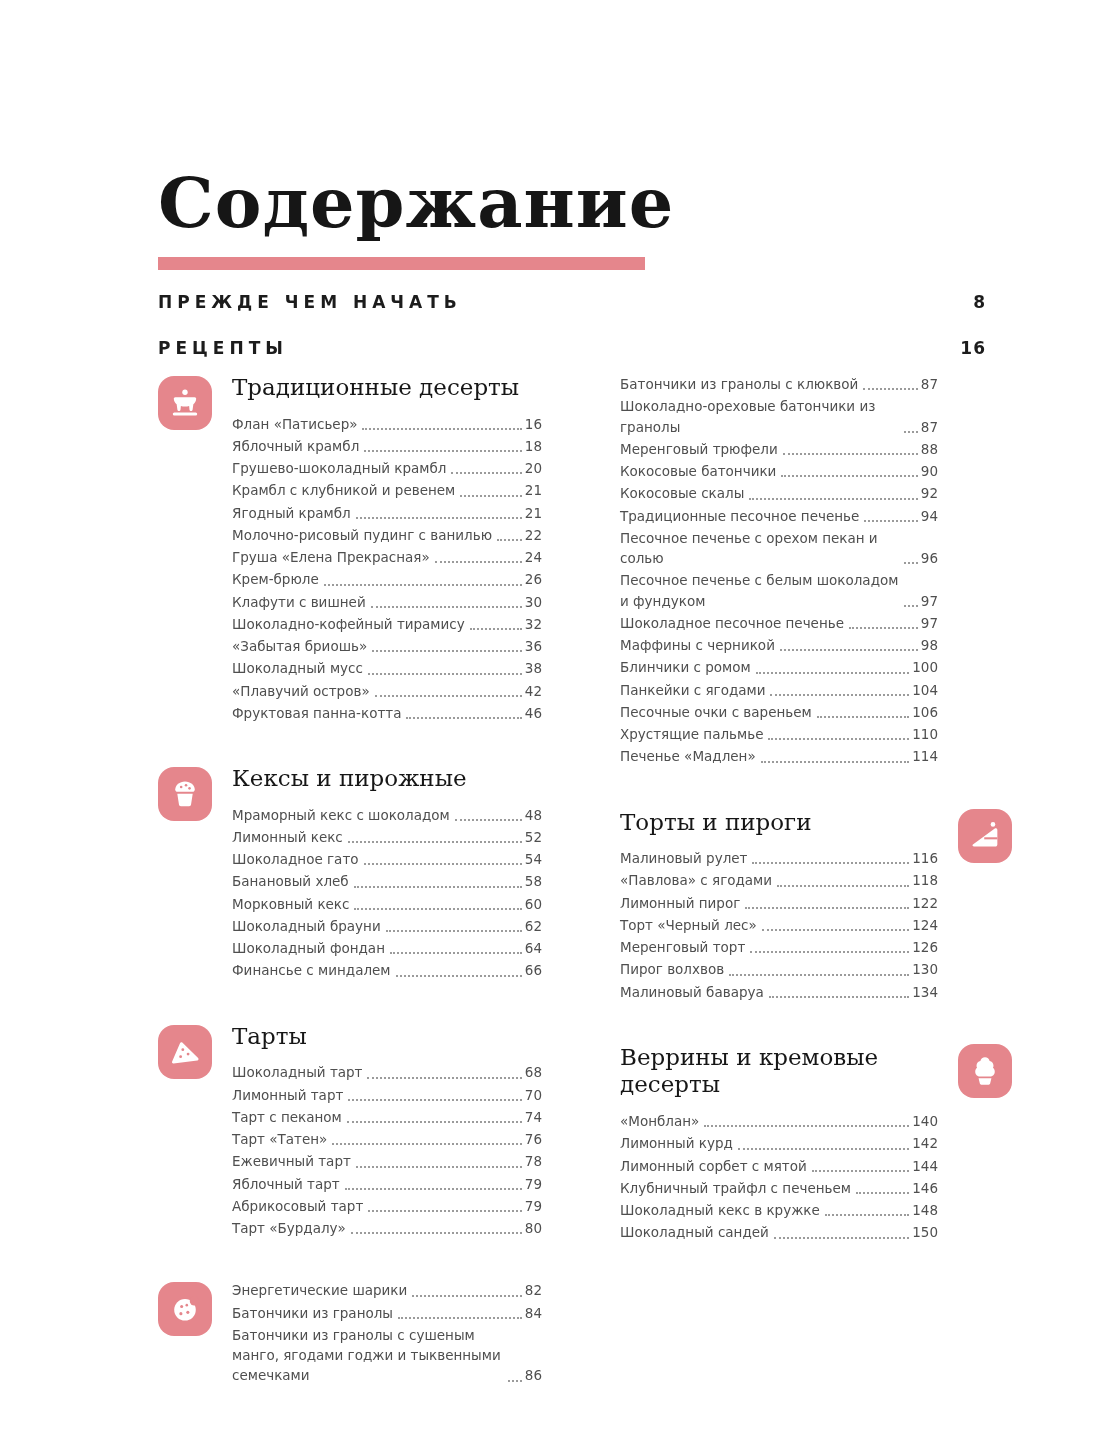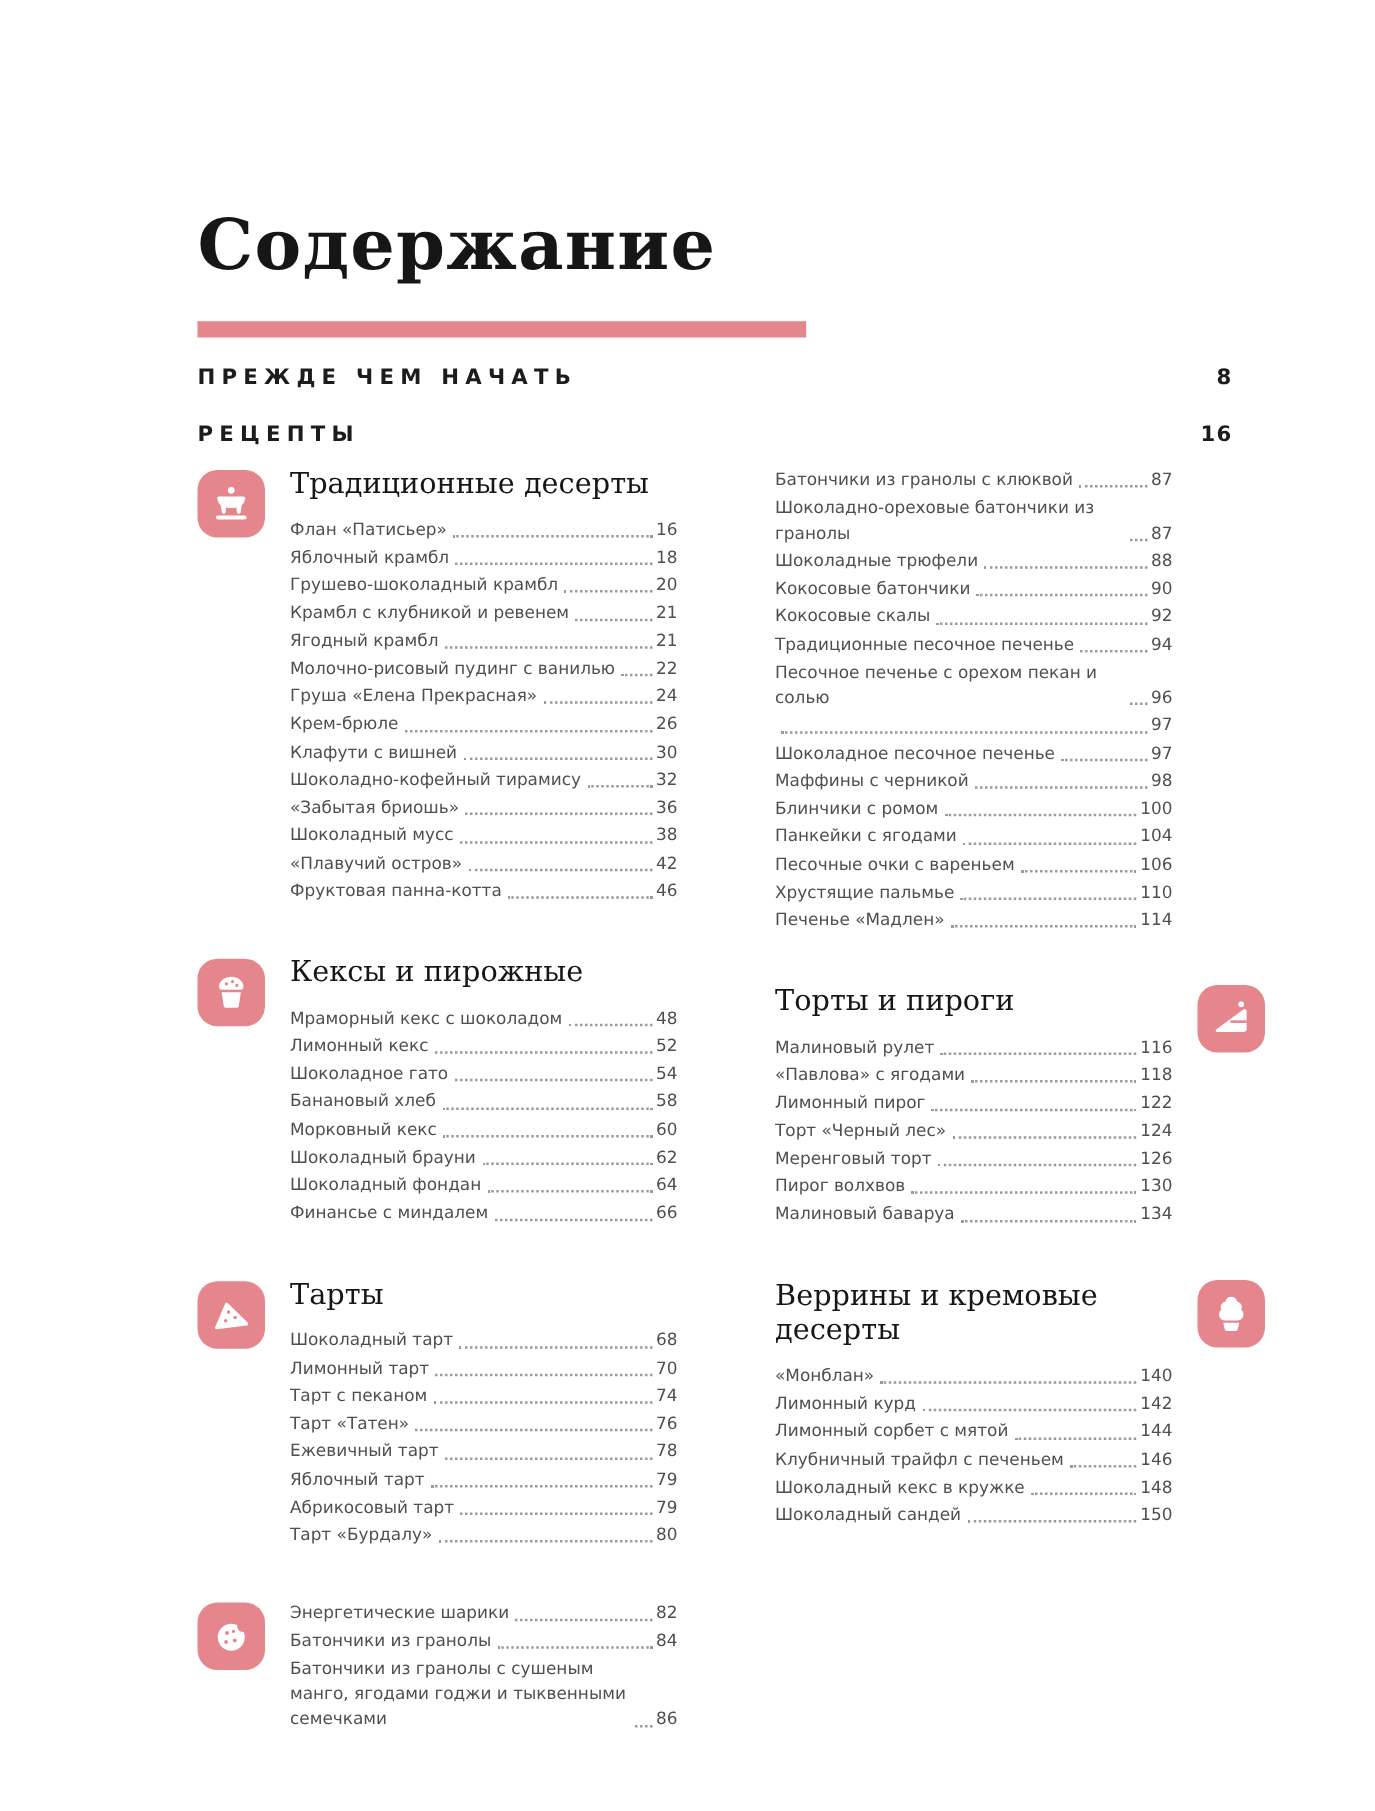--- a/index.html
+++ b/index.html
@@ -8,21 +8,21 @@
     width:1100px; height:1449px; position:relative; overflow:hidden;
     font-family:"DejaVu Sans", sans-serif;
     --accent:#e5868c;
     --entry-color:#4f4f4f;
   }
   .page { position:absolute; inset:0; }
 
   .page-title {
     position:absolute; left:158px; top:168px;
     font-family:"DejaVu Serif", serif; font-weight:700;
-    font-size:56px; line-height:1; color:#161616; letter-spacing:1px;
+    font-size:70px; line-height:1; color:#161616; letter-spacing:1px;
   }
   .accent-bar {
     position:absolute; left:158px; top:257px;
     width:487px; height:13px; background:var(--accent);
   }
 
   .top-entries { position:absolute; left:158px; top:292px; width:828px; }
   .top-entry {
     display:flex; justify-content:space-between; align-items:baseline;
     margin-bottom:26px; font-weight:700; font-size:17px; color:#1c1c1c;
@@ -309,21 +309,21 @@
     <span class="entry-label">Батончики из гранолы с клюквой</span>
     <span class="leader"></span>
     <span class="entry-page">87</span>
   </li>
           <li class="entry">
     <span class="entry-label">Шоколадно-ореховые батончики из гранолы</span>
     <span class="leader"></span>
     <span class="entry-page">87</span>
   </li>
           <li class="entry">
-    <span class="entry-label">Шоколадные трюфели</span>
+    <span class="entry-label">Меренговый трюфели</span>
     <span class="leader"></span>
     <span class="entry-page">88</span>
   </li>
           <li class="entry">
     <span class="entry-label">Кокосовые батончики</span>
     <span class="leader"></span>
     <span class="entry-page">90</span>
   </li>
           <li class="entry">
     <span class="entry-label">Кокосовые скалы</span>
@@ -334,20 +334,21 @@
     <span class="entry-label">Традиционные песочное печенье</span>
     <span class="leader"></span>
     <span class="entry-page">94</span>
   </li>
           <li class="entry">
     <span class="entry-label">Песочное печенье с орехом пекан и солью</span>
     <span class="leader"></span>
     <span class="entry-page">96</span>
   </li>
           <li class="entry">
+    <span class="entry-label">Песочное печенье с белым шоколадом и фундуком</span>
     <span class="leader"></span>
     <span class="entry-page">97</span>
   </li>
           <li class="entry">
     <span class="entry-label">Шоколадное песочное печенье</span>
     <span class="leader"></span>
     <span class="entry-page">97</span>
   </li>
           <li class="entry">
     <span class="entry-label">Маффины с черникой</span>

